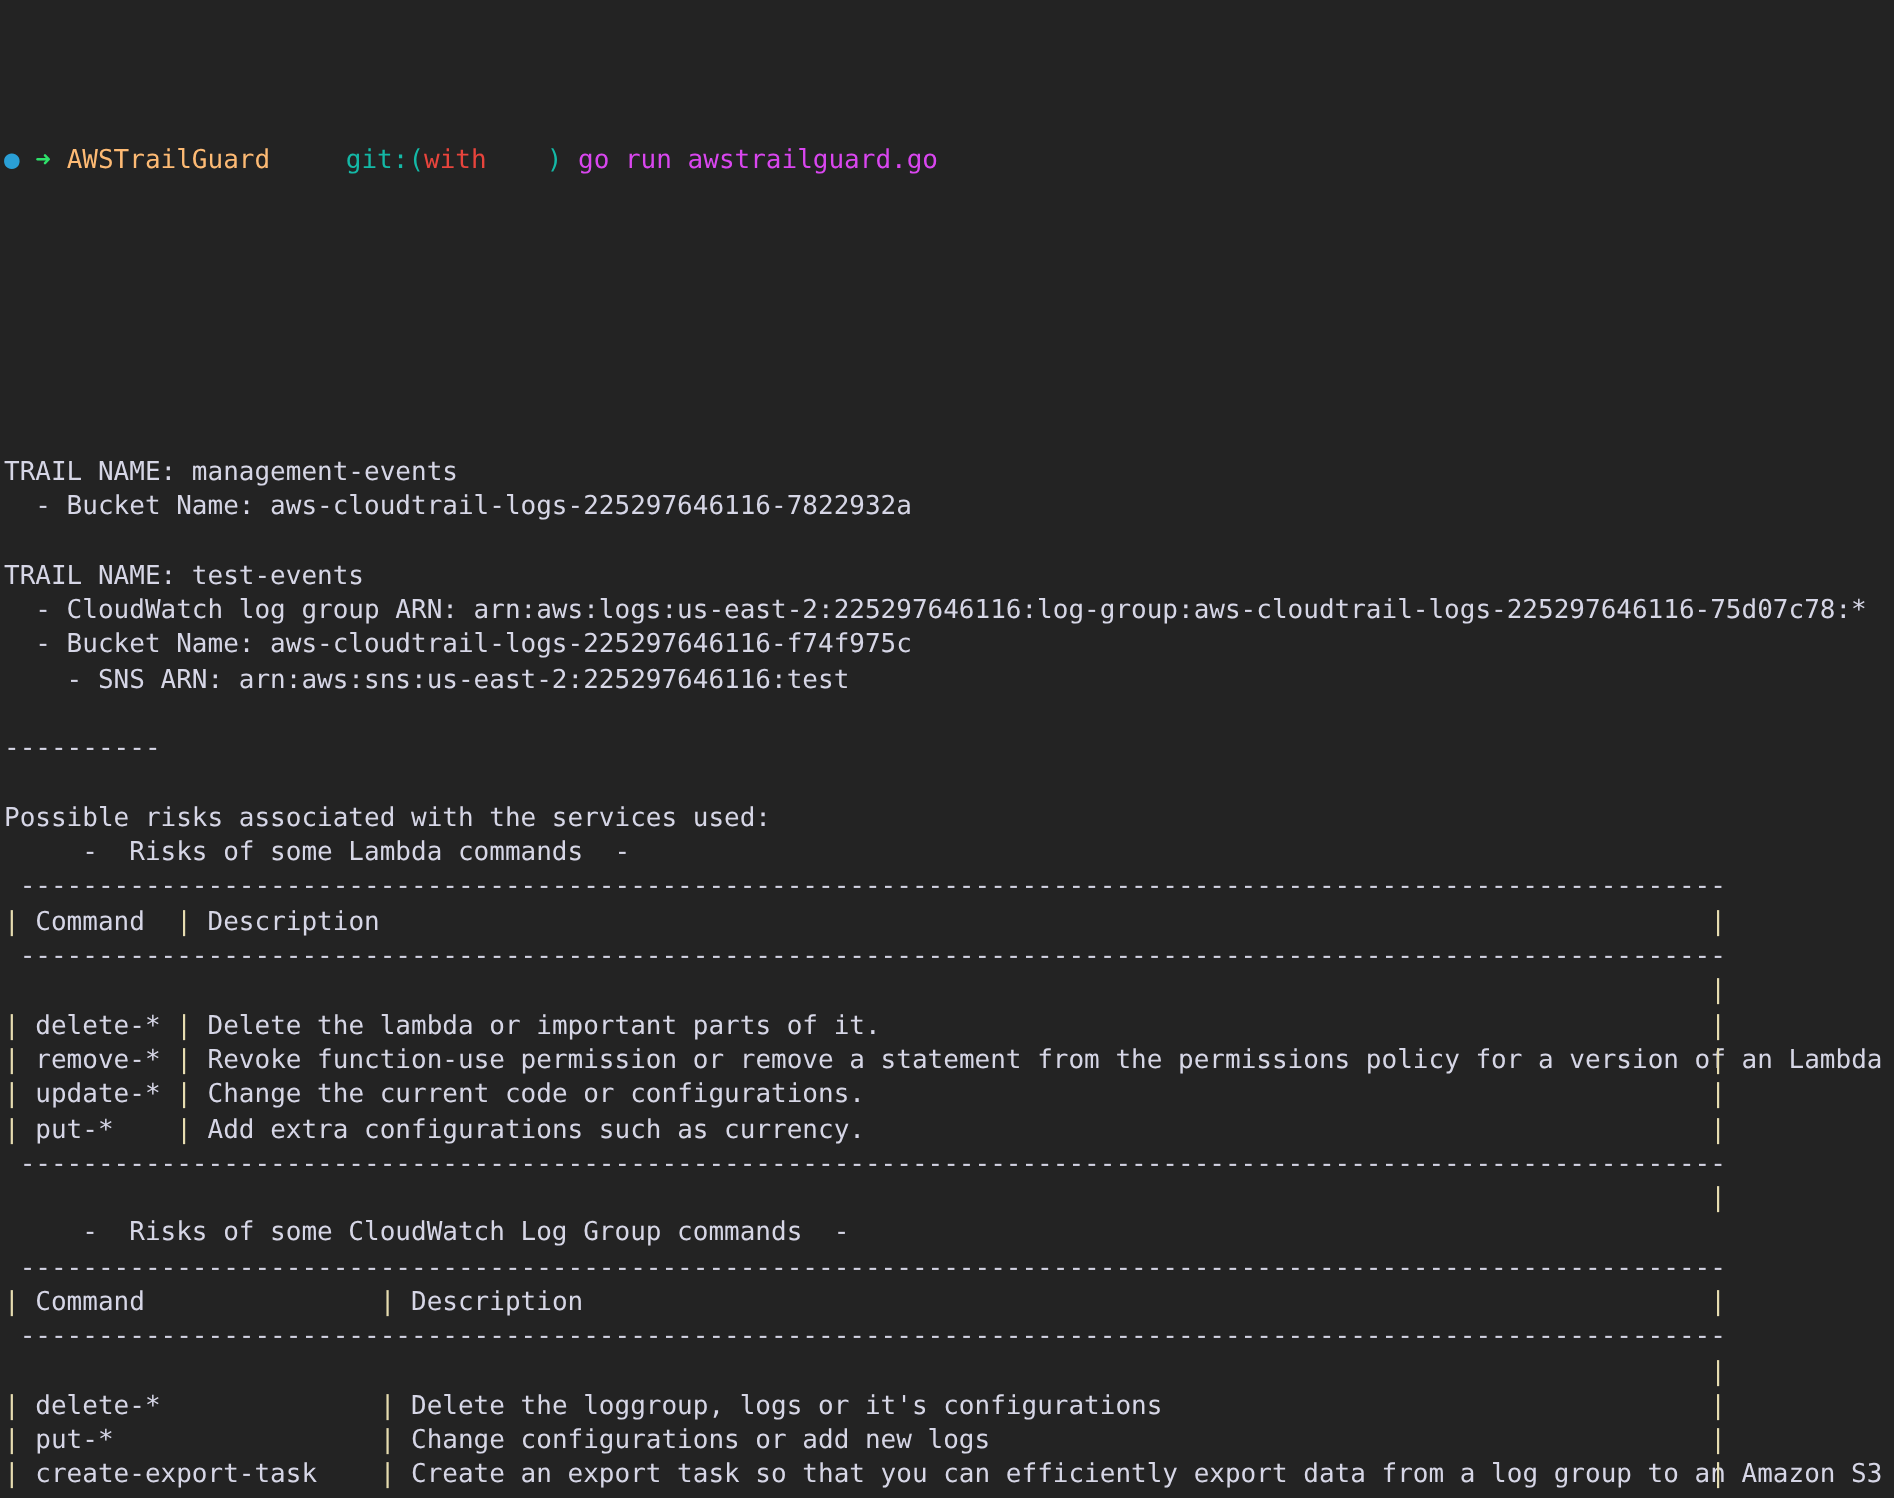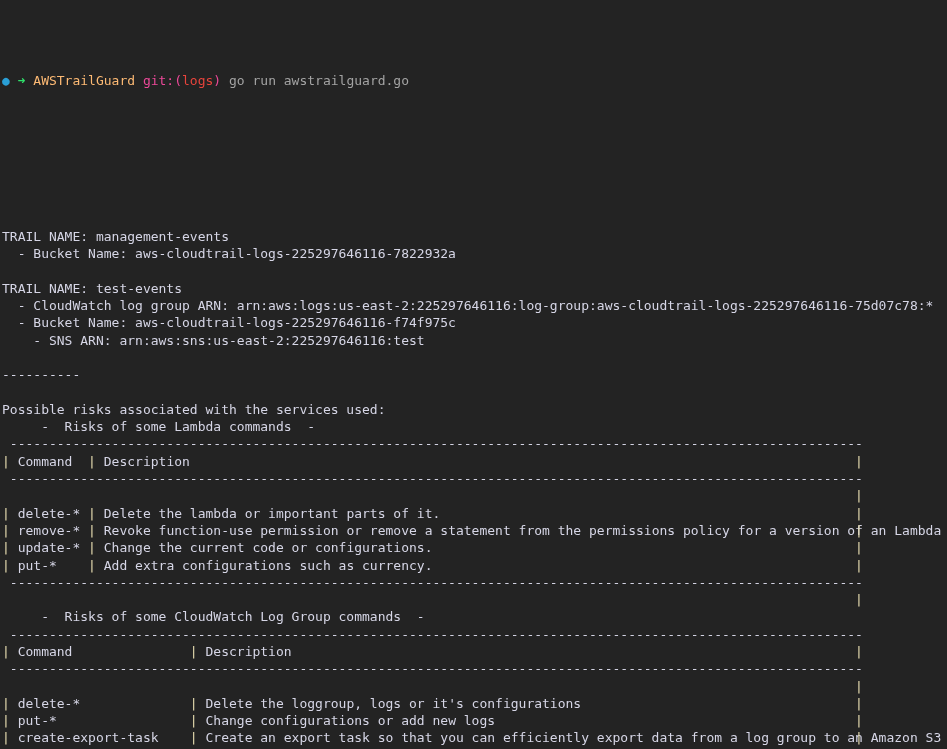--- a/index.html
+++ b/index.html
@@ -32,37 +32,37 @@
     height: 17.3px;
     white-space: pre;
     padding-left: 2px;
   }
   .blank { height: 17.3px; }
 
   
   .dot        { color: #2a9fd6; }
   .arrow      { color: #2ee06a; }
   .repo       { color: #fdba74; }
-  .gitword    { color: #ec4899; }
+  .gitword    { color: #14b8a6; margin-left: 30px; }
   .branch     { color: #e8443c; }
-  .cmd        { color: #a3a3a3; }
+  .cmd        { color: #d946ef; }
 
   
   .txt        { color: #d6d6e6; }
   .pipe       { color: #e6dcb0; }
   .rule       { color: #d2d2e2; }
 </style>
 </head>
 <body>
 
 <div id="terminal">
   <div id="screen">
 
     
-    <div class="line"><span class="dot">●</span> <span class="arrow">➜</span> <span class="repo">AWSTrailGuard</span> <span class="gitword">git:(</span><span class="branch">logs</span><span class="gitword">)</span> <span class="cmd">go run awstrailguard.go</span></div>
+    <div class="line"><span class="dot">●</span> <span class="arrow">➜</span> <span class="repo">AWSTrailGuard</span> <span class="gitword">git:(</span><span class="branch">with</span><span class="gitword">)</span> <span class="cmd">go run awstrailguard.go</span></div>
 
     <div class="blank"></div>
 
     
     <div id="output"><div class="line"><span class="txt">TRAIL NAME: management-events</span></div><div class="line"><span class="txt">  - Bucket Name: aws-cloudtrail-logs-225297646116-7822932a</span></div><div class="blank"></div><div class="line"><span class="txt">TRAIL NAME: test-events</span></div><div class="line"><span class="txt">  - CloudWatch log group ARN: arn:aws:logs:us-east-2:225297646116:log-group:aws-cloudtrail-logs-225297646116-75d07c78:*</span></div><div class="line"><span class="txt">  - Bucket Name: aws-cloudtrail-logs-225297646116-f74f975c</span></div><div class="line"><span class="txt">    - SNS ARN: arn:aws:sns:us-east-2:225297646116:test</span></div><div class="blank"></div><div class="line"><span class="txt">----------</span></div><div class="blank"></div><div class="line"><span class="txt">Possible risks associated with the services used:</span></div><div class="line"><span class="txt">     -  Risks of some Lambda commands  -</span></div><div class="line"><span class="rule"> -------------------------------------------------------------------------------------------------------------</span></div><div class="line" style="position: relative;"><span class="pipe">|</span><span class="txt"> Command  </span><span class="pipe">|</span><span class="txt"> Description</span><span class="pipe" style="position: absolute; left: 855.112px;">|</span></div><div class="line"><span class="rule"> -------------------------------------------------------------------------------------------------------------</span></div><div class="blank" style="position: relative;"><span class="pipe" style="position: absolute; left: 855.112px;">|</span></div><div class="line" style="position: relative;"><span class="pipe">|</span><span class="txt"> delete-* </span><span class="pipe">|</span><span class="txt"> Delete the lambda or important parts of it.</span><span class="pipe" style="position: absolute; left: 855.112px;">|</span></div><div class="line" style="position: relative;"><span class="pipe">|</span><span class="txt"> remove-* </span><span class="pipe">|</span><span class="txt"> Revoke function-use permission or remove a statement from the permissions policy for a version of an Lambda layer</span><span class="pipe" style="position: absolute; left: 855.112px;">|</span></div><div class="line" style="position: relative;"><span class="pipe">|</span><span class="txt"> update-* </span><span class="pipe">|</span><span class="txt"> Change the current code or configurations.</span><span class="pipe" style="position: absolute; left: 855.112px;">|</span></div><div class="line" style="position: relative;"><span class="pipe">|</span><span class="txt"> put-*    </span><span class="pipe">|</span><span class="txt"> Add extra configurations such as currency.</span><span class="pipe" style="position: absolute; left: 855.112px;">|</span></div><div class="line"><span class="rule"> -------------------------------------------------------------------------------------------------------------</span></div><div class="blank" style="position: relative;"><span class="pipe" style="position: absolute; left: 855.112px;">|</span></div><div class="line"><span class="txt">     -  Risks of some CloudWatch Log Group commands  -</span></div><div class="line"><span class="rule"> -------------------------------------------------------------------------------------------------------------</span></div><div class="line" style="position: relative;"><span class="pipe">|</span><span class="txt"> Command               </span><span class="pipe">|</span><span class="txt"> Description</span><span class="pipe" style="position: absolute; left: 855.112px;">|</span></div><div class="line"><span class="rule"> -------------------------------------------------------------------------------------------------------------</span></div><div class="blank" style="position: relative;"><span class="pipe" style="position: absolute; left: 855.112px;">|</span></div><div class="line" style="position: relative;"><span class="pipe">|</span><span class="txt"> delete-*              </span><span class="pipe">|</span><span class="txt"> Delete the loggroup, logs or it's configurations</span><span class="pipe" style="position: absolute; left: 855.112px;">|</span></div><div class="line" style="position: relative;"><span class="pipe">|</span><span class="txt"> put-*                 </span><span class="pipe">|</span><span class="txt"> Change configurations or add new logs</span><span class="pipe" style="position: absolute; left: 855.112px;">|</span></div><div class="line" style="position: relative;"><span class="pipe">|</span><span class="txt"> create-export-task    </span><span class="pipe">|</span><span class="txt"> Create an export task so that you can efficiently export data from a log group to an Amazon S3 bucket.</span><span class="pipe" style="position: absolute; left: 855.112px;">|</span></div><div class="line" style="position: relative;"><span class="pipe">|</span><span class="txt"> associate-kms-key     </span><span class="pipe">|</span><span class="txt"> Associate the specified KMS key with the specified log group.</span><span class="pipe" style="position: absolute; left: 855.112px;">|</span></div></div>
 
   </div>
 </div>
 
 </body></html>

